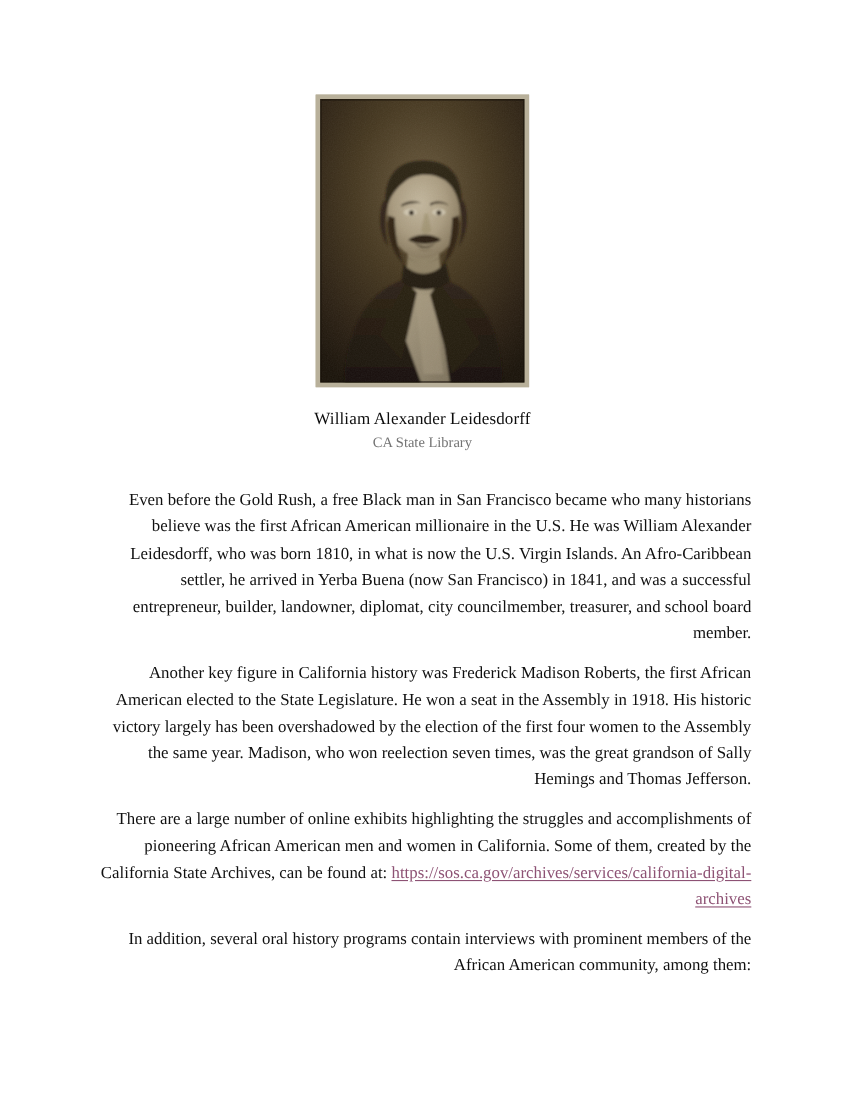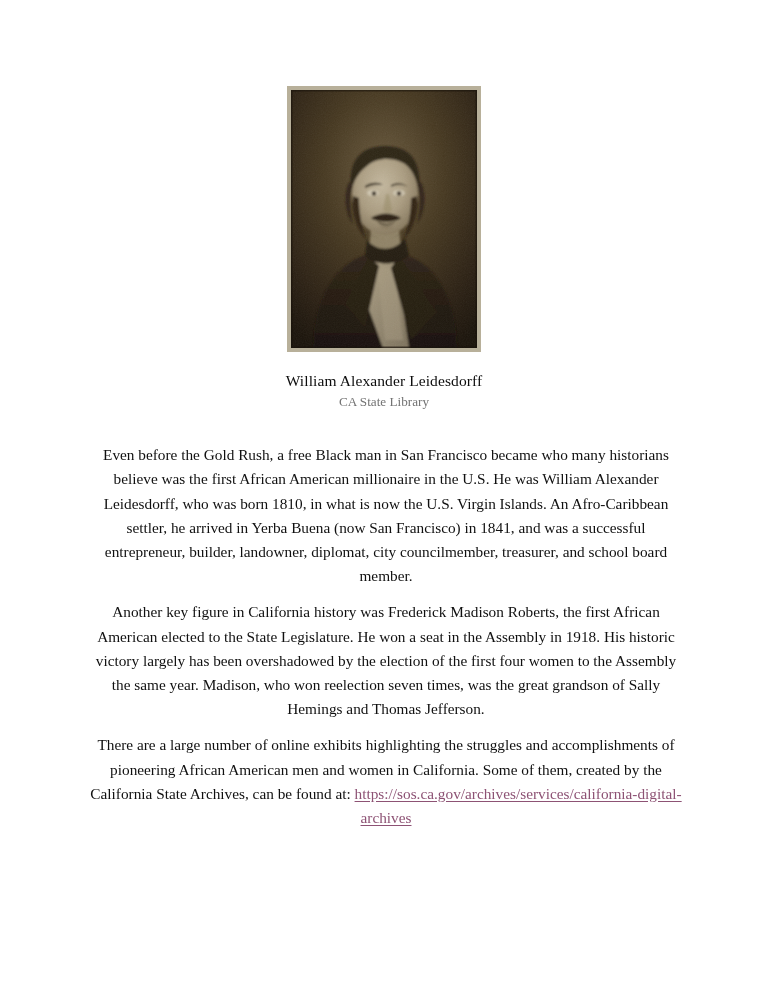--- a/index.html
+++ b/index.html
@@ -68,21 +68,21 @@
   
   .body-block {
     position: absolute;
     left: 89px;
     top: 443px;
     width: 594px;
   }
   .para {
     font-size: 15.3px;
     line-height: 24.3px;
-    text-align: center;
+    text-align: right;
     margin: 0 0 11.5px 0;
     color: #101010;
   }
   .para:last-child { margin-bottom: 0; }
 
   .doc-link {
     color: #8d5274;
     text-decoration: underline;
     text-underline-offset: 1.5px;
     word-break: break-all;
@@ -183,16 +183,17 @@
   </div>
 
   <div class="body-block">
 
     <p class="para">Even before the Gold Rush, a free Black man in San Francisco became who many historians believe was the first African American millionaire in the U.S. He was William Alexander Leidesdorff, who was born 1810, in what is now the U.S. Virgin Islands. An Afro-Caribbean settler, he arrived in Yerba Buena (now San Francisco) in 1841, and was a successful entrepreneur, builder, landowner, diplomat, city councilmember, treasurer, and school board member.</p>
 
     <p class="para">Another key figure in California history was Frederick Madison Roberts, the first African American elected to the State Legislature. He won a seat in the Assembly in 1918. His historic victory largely has been overshadowed by the election of the first four women to the Assembly the same year. Madison, who won reelection seven times, was the great grandson of Sally Hemings and Thomas Jefferson.</p>
 
     <p class="para"><span>There are a large number of online exhibits highlighting the struggles and accomplishments of pioneering African American men and women in California. Some of them, created by the California State Archives, can be found at: </span><a class="doc-link" href="#">https://sos.ca.gov/archives/services/california-digital-archives</a></p>
 
+    <p class="para">In addition, several oral history programs contain interviews with prominent members of the African American community, among them:</p>
 
   </div>
 
 </div>
 
 </body></html>

